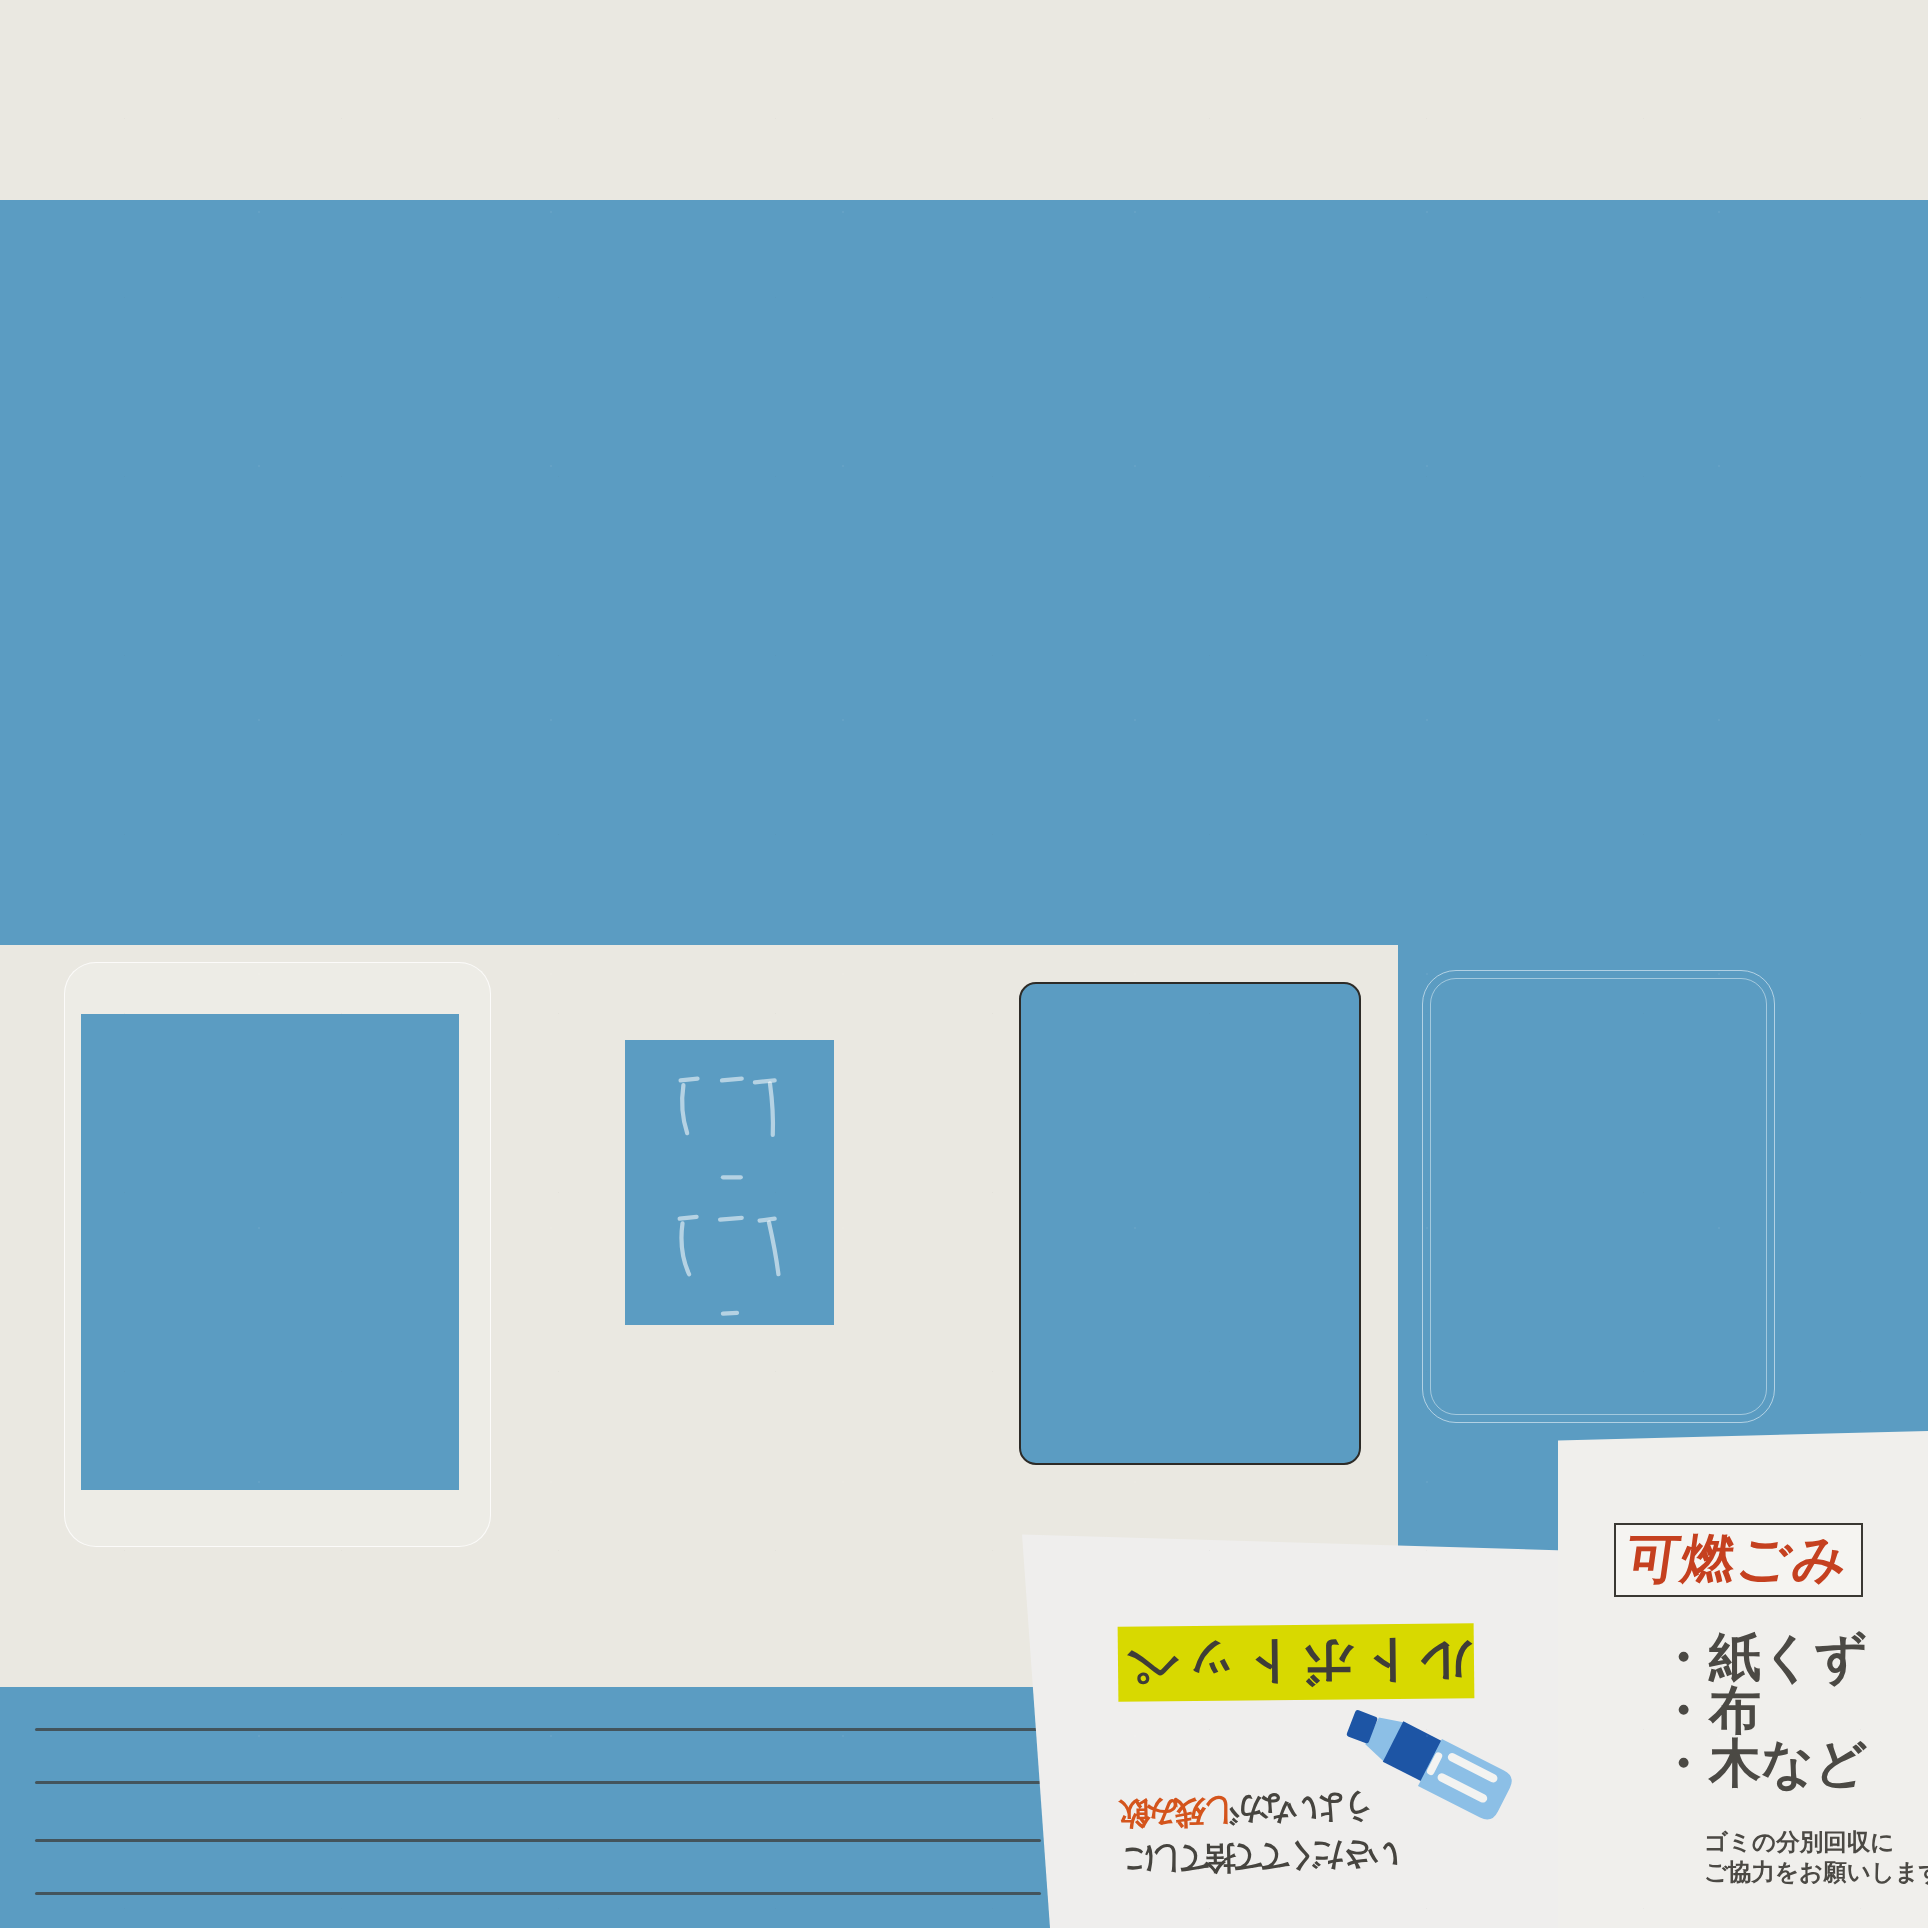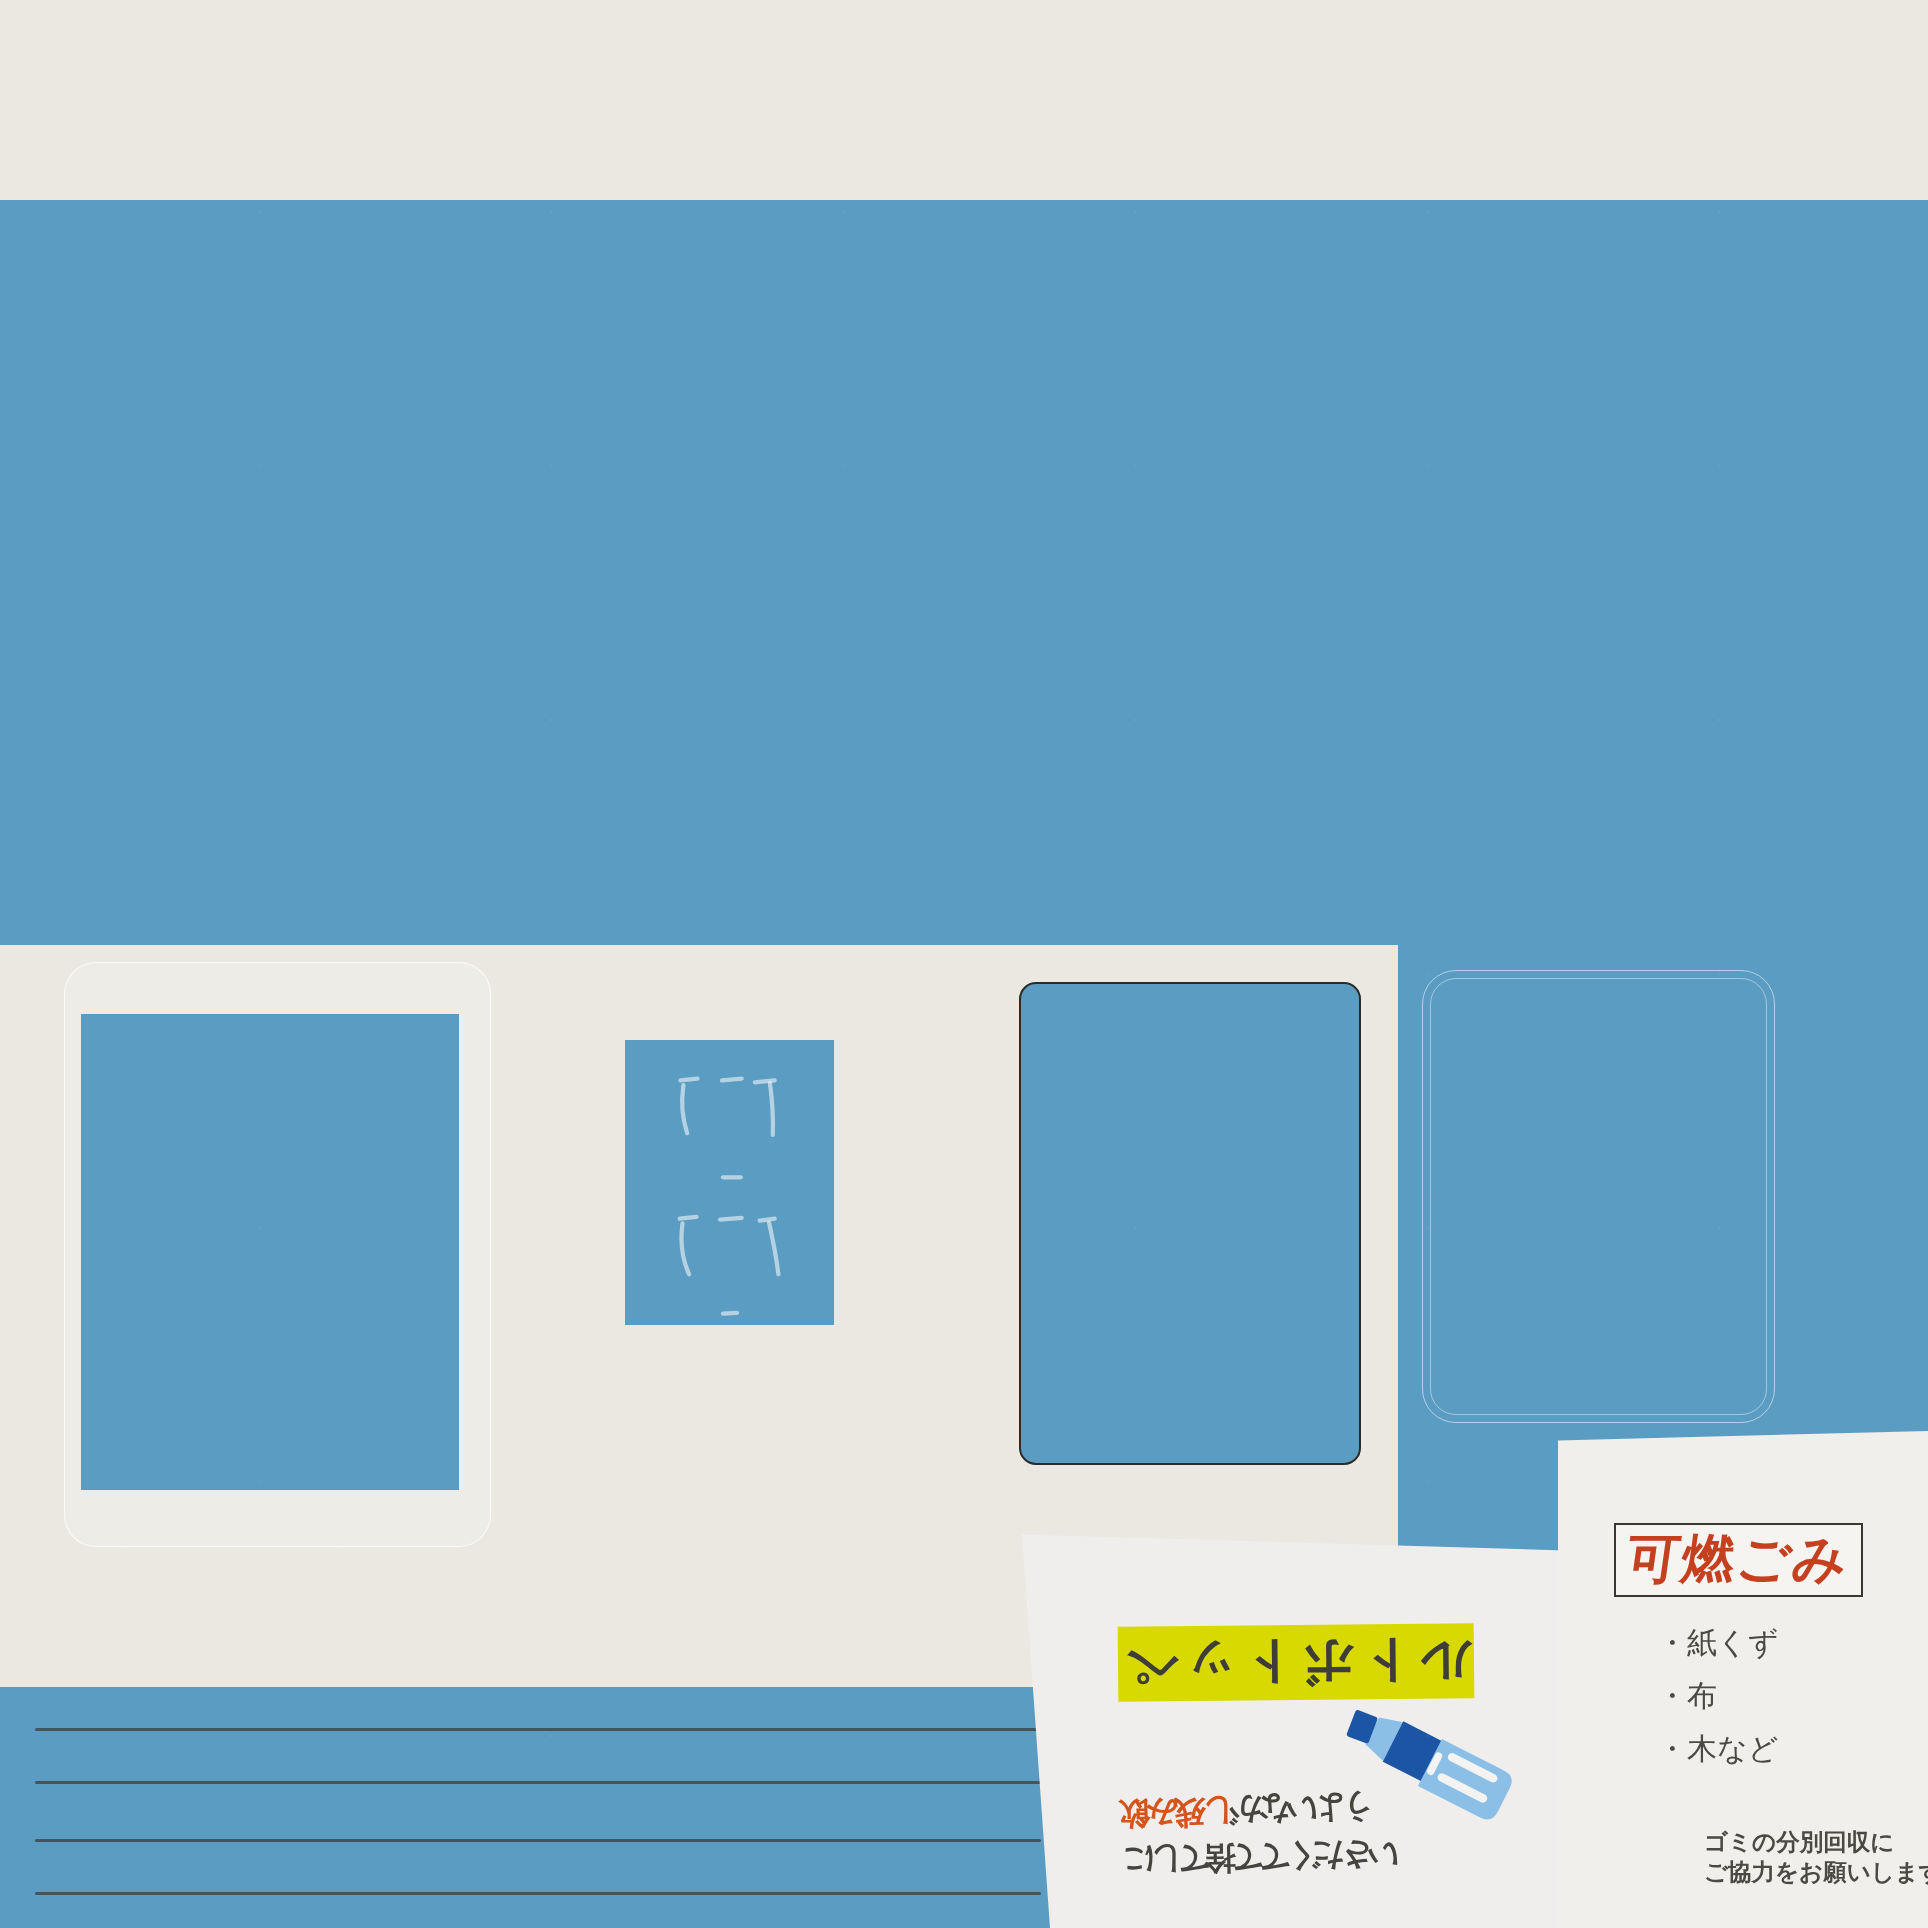--- a/index.html
+++ b/index.html
@@ -58,21 +58,21 @@
   }
   .burn-title-box{
     left:1614px;top:1523px;width:249px;height:74px;background:#f5f4f1;
     border:2.8px solid #3a3833;box-sizing:border-box;
     display:flex;align-items:center;justify-content:center;
   }
   .burn-title-box .title{
     font-size:53px;font-weight:bold;color:#c5401f;letter-spacing:1.9px;
     transform:skewX(-8deg);white-space:nowrap;
   }
-  .burn-list{left:1657px;top:1623px;color:#4b4944;font-weight:normal;font-size:30px;}
+  .burn-list{left:1657px;top:1623px;color:#4b4944;font-weight:bold;font-size:52px;}
   .burn-list .row{height:53px;white-space:nowrap;}
   .burn-footer{left:1704px;top:1827px;color:#4b4944;font-weight:bold;font-size:23.5px;line-height:30px;white-space:nowrap;}
   
   .texture{
     left:0;top:0;width:1928px;height:1928px;pointer-events:none;
     background-image:radial-gradient(rgba(90,90,80,0.25) 0.9px, transparent 0.9px),
                      radial-gradient(rgba(255,255,255,0.30) 0.9px, transparent 0.9px);
     background-size:217px 179px, 292px 254px;
     background-position:16px 29px, 113px 85px;
     opacity:0.18;

